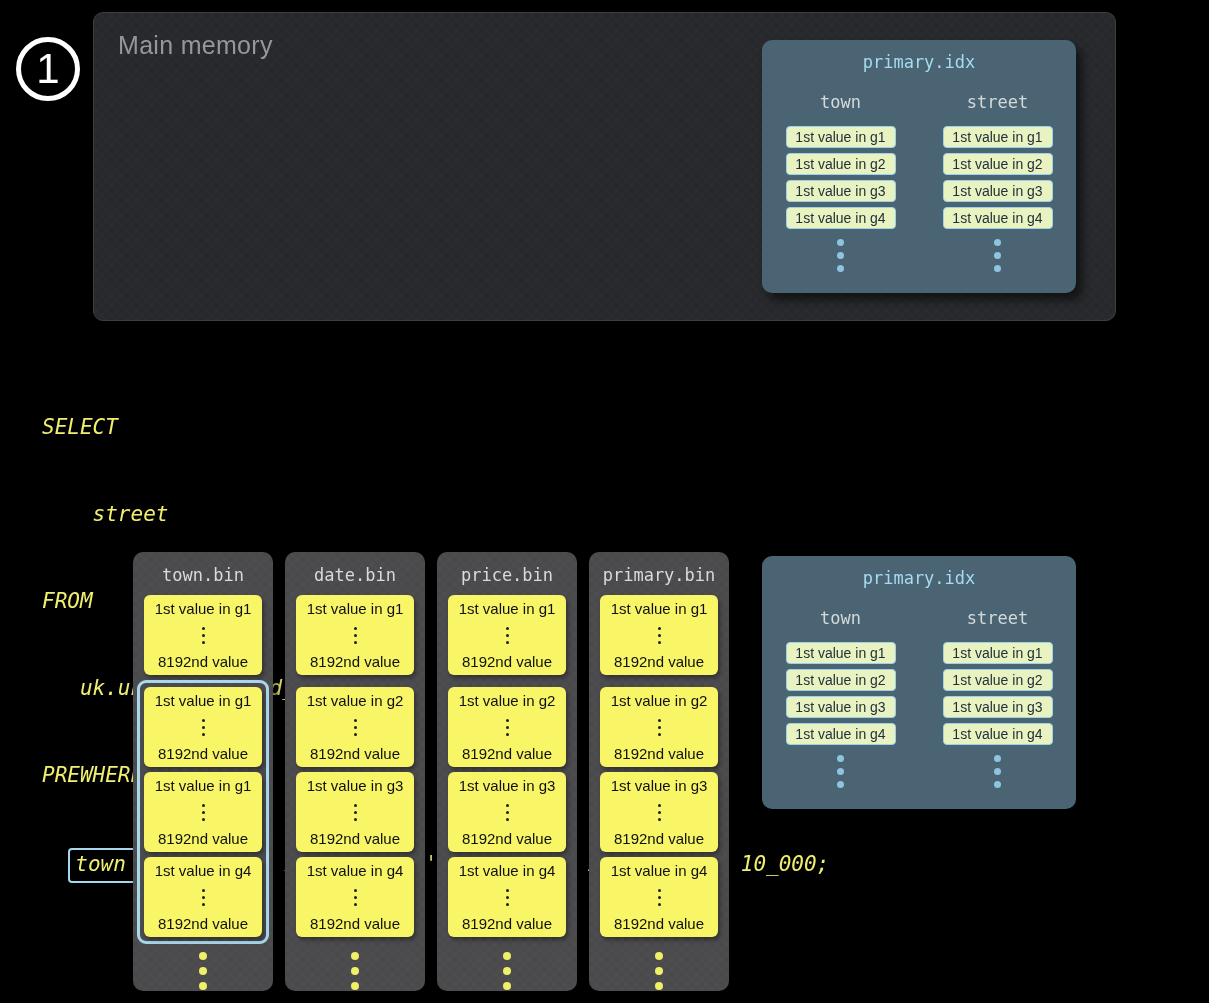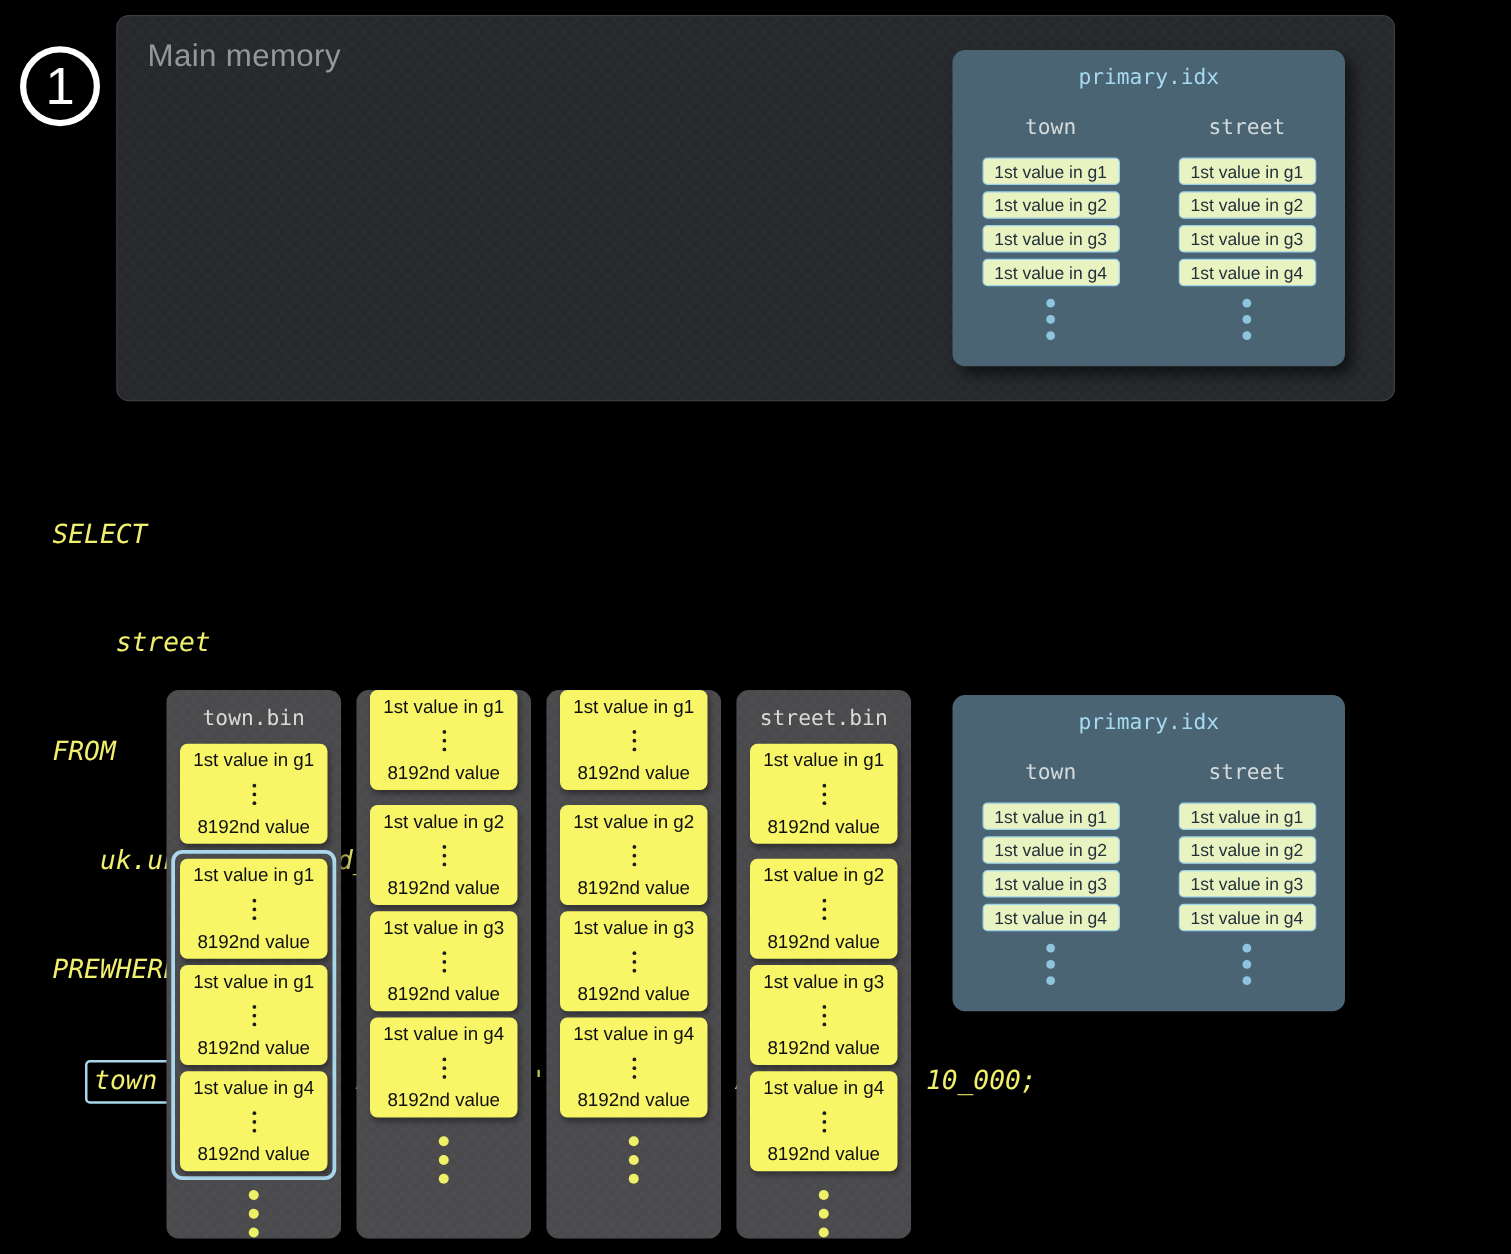--- a/index.html
+++ b/index.html
@@ -227,20 +227,21 @@
       </div>
       <div class="dots yellow">
           <i></i>
           <i></i>
           <i></i>
         </div>
     </div>
   </div>
 
   <div class="bin-panel texture">
+    <div class="bin-title mono">date.bin</div>
     <div class="bin-body">
       <div class="blk">
         <div>1st value in g1</div>
         <div class="vdots">
             <i></i>
             <i></i>
             <i></i>
           </div>
         <div>8192nd value</div>
       </div>
@@ -275,20 +276,21 @@
       </div>
       <div class="dots yellow">
           <i></i>
           <i></i>
           <i></i>
         </div>
     </div>
   </div>
 
   <div class="bin-panel texture">
+    <div class="bin-title mono">price.bin</div>
     <div class="bin-body">
       <div class="blk">
         <div>1st value in g1</div>
         <div class="vdots">
             <i></i>
             <i></i>
             <i></i>
           </div>
         <div>8192nd value</div>
       </div>
@@ -323,21 +325,21 @@
       </div>
       <div class="dots yellow">
           <i></i>
           <i></i>
           <i></i>
         </div>
     </div>
   </div>
 
   <div class="bin-panel texture">
-    <div class="bin-title mono">street.bin</div>
+    <div class="bin-title mono">primary.bin</div>
     <div class="bin-body">
       <div class="blk">
         <div>1st value in g1</div>
         <div class="vdots">
             <i></i>
             <i></i>
             <i></i>
           </div>
         <div>8192nd value</div>
       </div>

